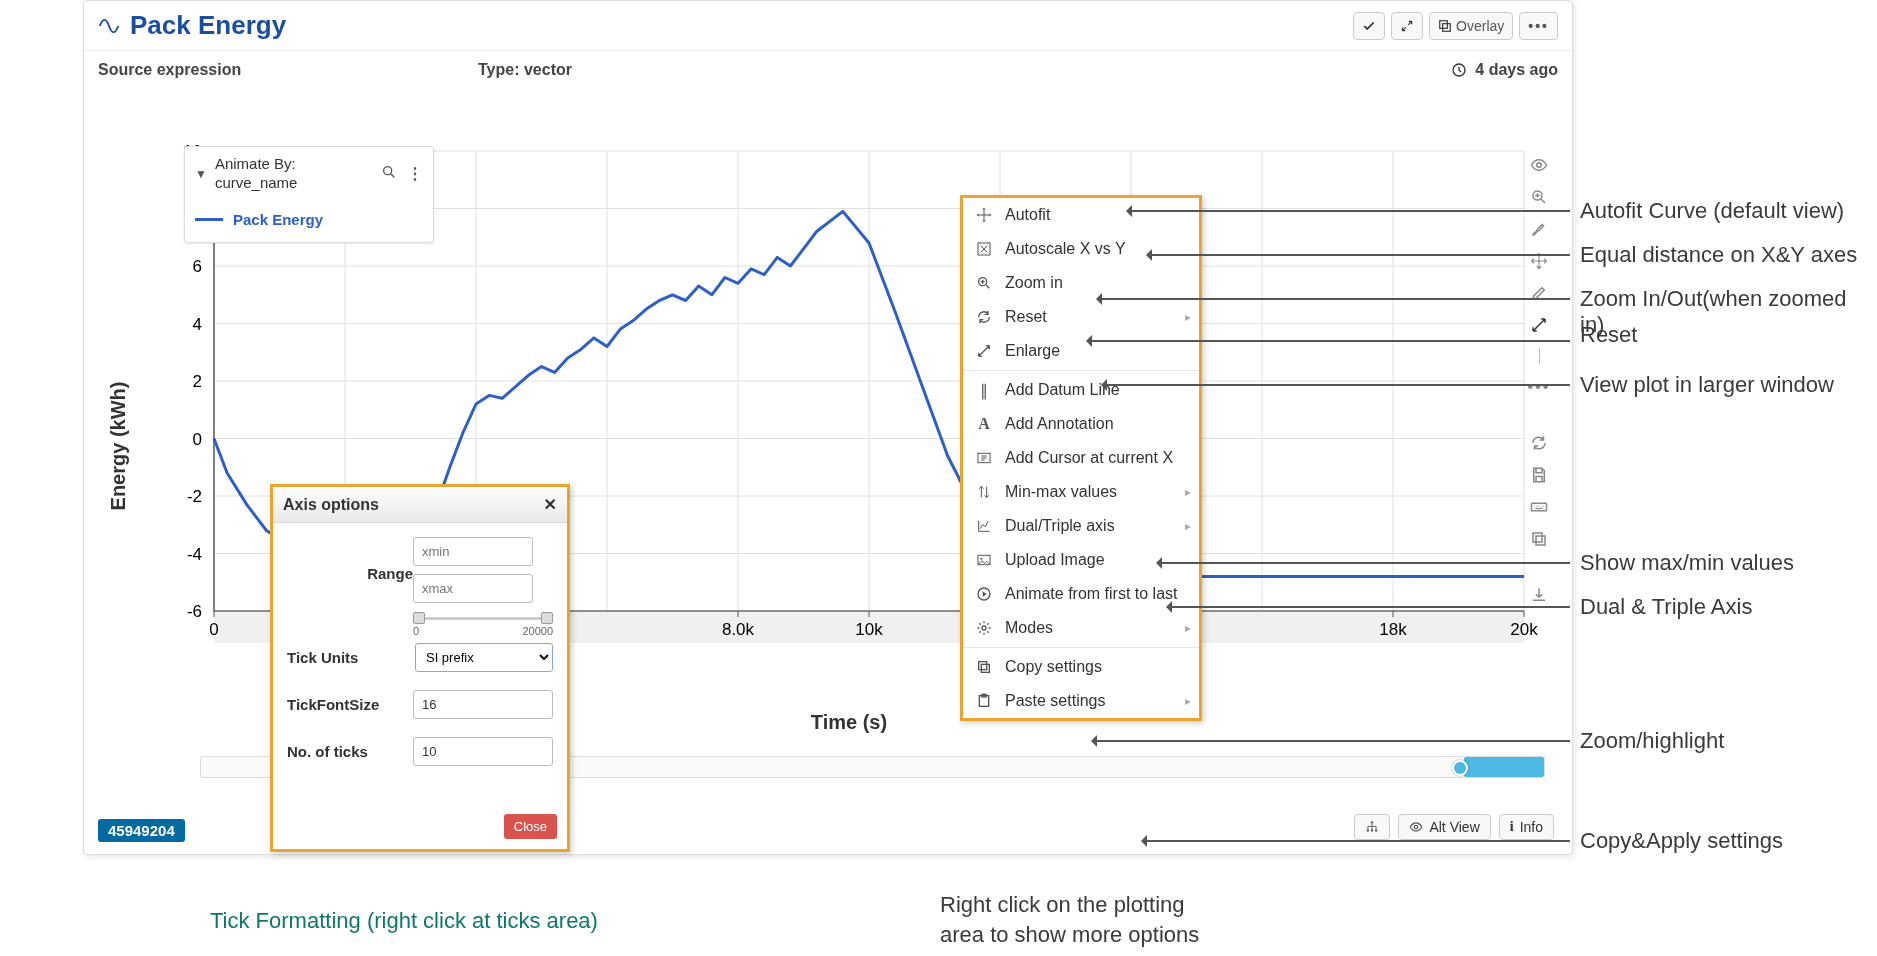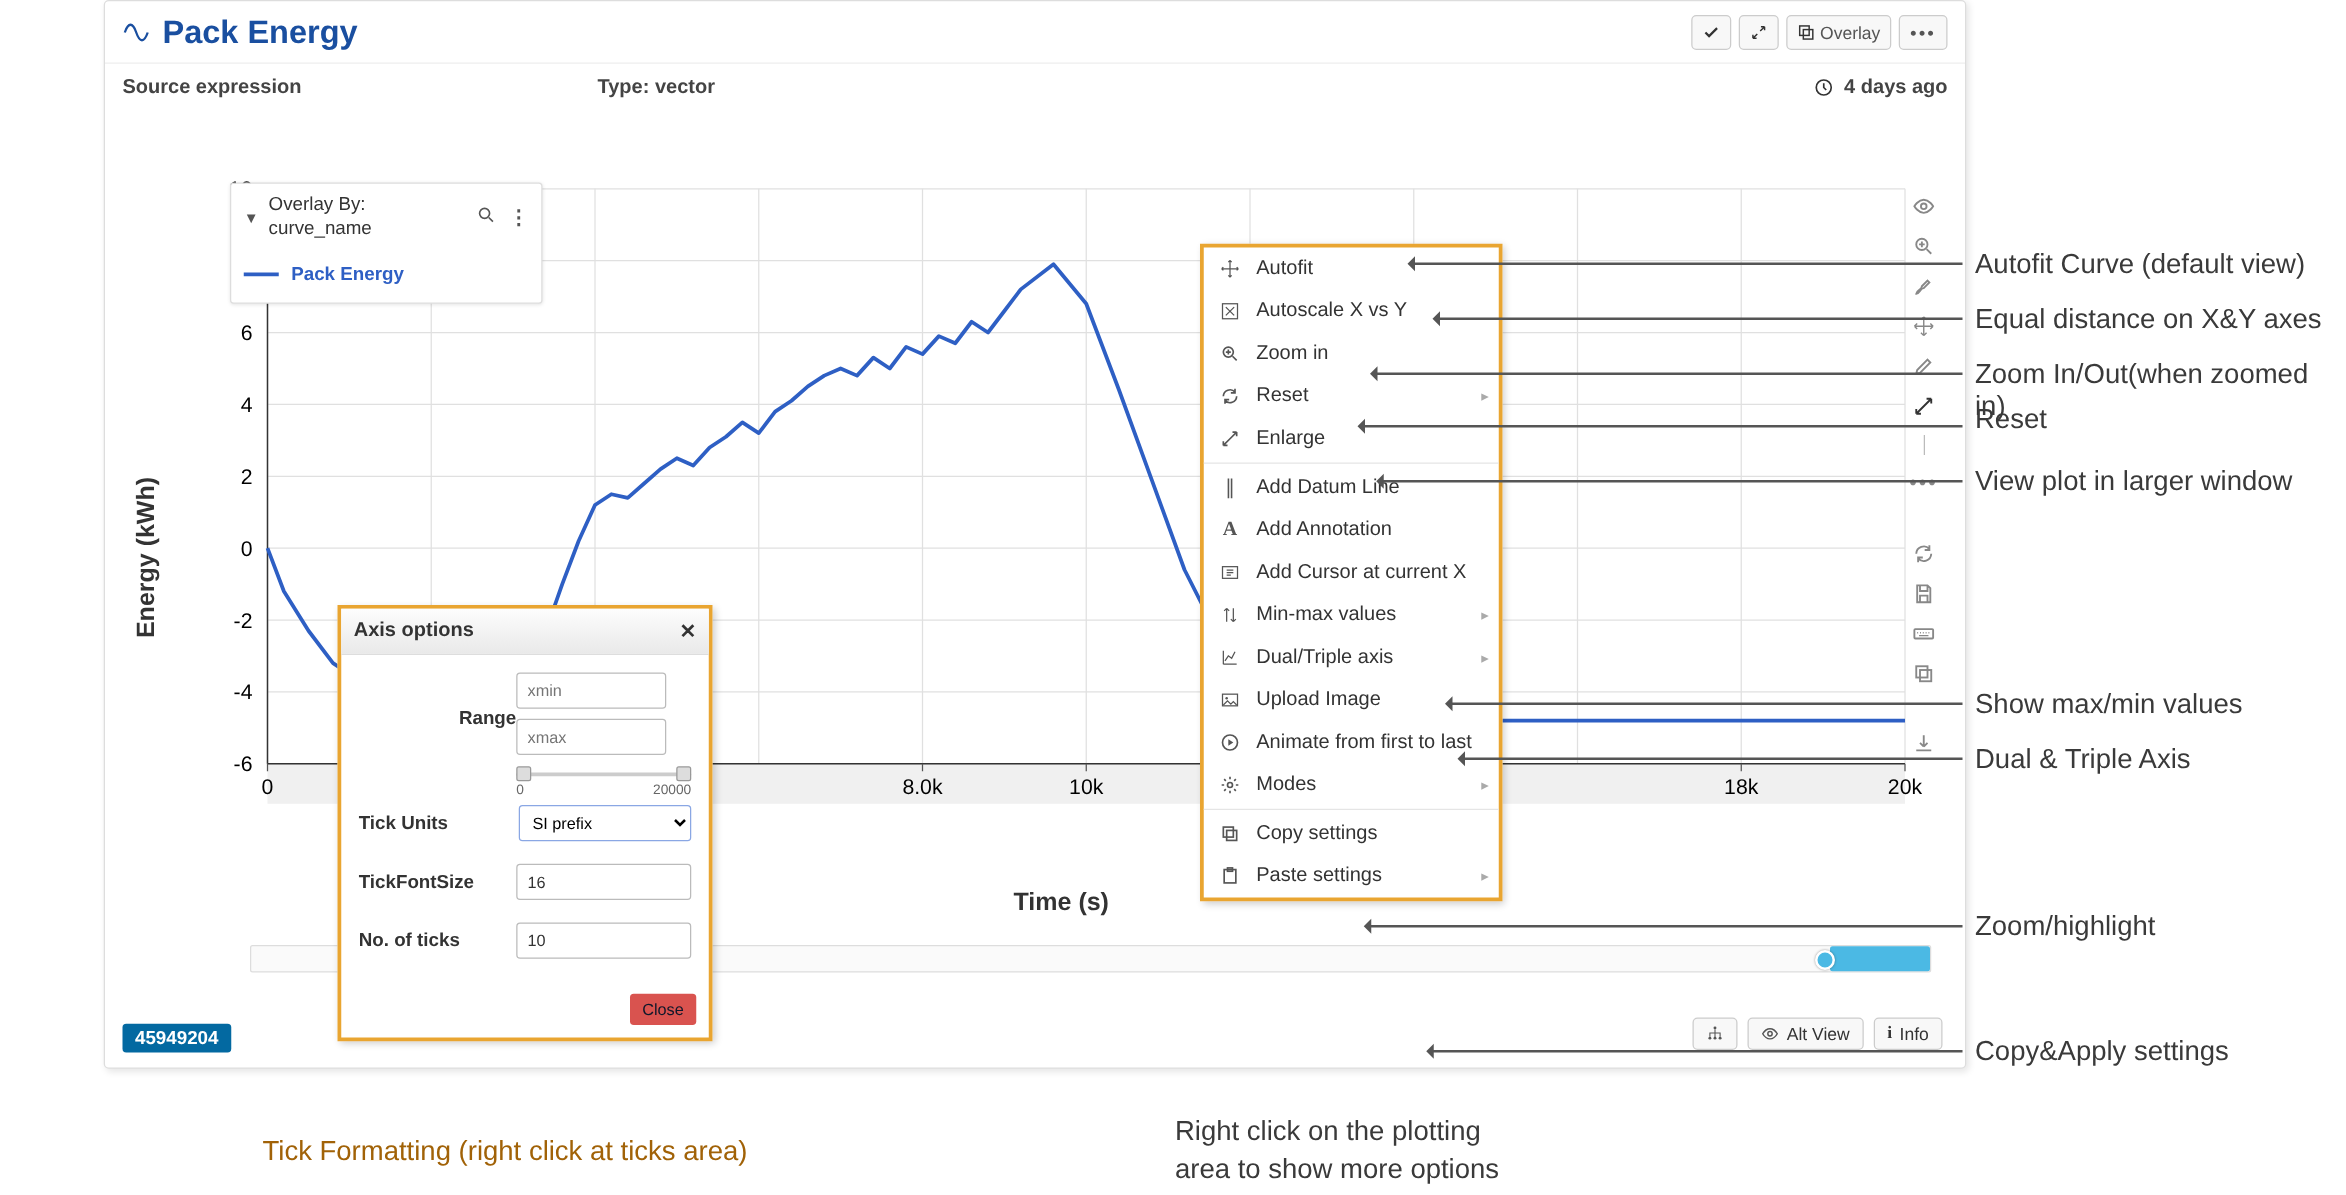--- a/index.html
+++ b/index.html
@@ -57,21 +57,21 @@
   .seg button.active{background:#e6e6e6;font-weight:600;}
   .seg button + button{border-left:1px solid #bbb;}
   .txt{width:120px;border:1px solid #bbb;border-radius:3px;padding:6px 8px;font-size:13px;color:#777;}
   .txt.full{width:140px;color:#333;}
   .range-col{display:flex;flex-direction:column;gap:8px;}
   .slider{position:relative;width:140px;height:14px;}
   .slider .track{position:absolute;top:6px;left:0;right:0;height:3px;background:#ccc;border-radius:2px;}
   .slider .knob{position:absolute;top:1px;width:12px;height:12px;background:#ddd;border:1px solid #999;border-radius:2px;}
   .slider .lab{position:absolute;top:14px;font-size:11px;color:#666;}
   .sel{width:140px;border:1px solid #8aa7e4;border-radius:3px;padding:5px 6px;font-size:13px;background:#fff;}
-  .close-btn{background:#d9534f;color:#0f172a;border:none;border-radius:3px;padding:5px 10px;font-size:13px;float:right;margin:0 10px 10px 0;cursor:pointer;}
+  .close-btn{background:#d9534f;color:#ffffff;border:none;border-radius:3px;padding:5px 10px;font-size:13px;float:right;margin:20px 10px 10px 0;cursor:pointer;}
 
   
   .ctx{position:absolute; left:960px; top:195px; width:242px; border:3px solid #e9a531; background:#fff; box-shadow:2px 2px 6px rgba(0,0,0,.2);}
   .ctx .mi{display:flex;align-items:center;gap:12px;padding:8px 12px;font-size:16px;color:#333;cursor:pointer; position:relative;}
   .ctx .sep-row{height:1px;background:#e5e5e5;margin:2px 0;}
   .ctx .arrow-r{position:absolute;right:8px;color:#aaa;font-size:12px;}
   .mi-ico{width:18px;height:18px;flex:none;color:#555;display:flex;align-items:center;justify-content:center;}
 
   
   .anno{position:absolute; font-size:22px; color:#3a3a3a;}
@@ -84,21 +84,21 @@
   .footer-right{position:absolute;right:18px;bottom:14px;display:flex;gap:8px;}
   .f-btn{border:1px solid #ccc;border-radius:4px;background:#f8f8f8;padding:4px 10px;display:flex;gap:6px;align-items:center;font-size:14px;cursor:pointer;}
   .f-icon{width:14px;height:14px;}
 
   
   .scrub-outer{position:absolute;left:116px;top:755px;width:1345px;height:22px;background:#fafafa;border:1px solid #ddd;border-radius:2px;}
   .scrub-view{position:absolute;right:0;top:0;height:100%;width:80px;background:#4bb9e4;border-radius:2px;}
   .scrub-handle{position:absolute;left:-12px;top:3px;width:16px;height:16px;border-radius:50%;background:#4bb9e4;border:2px solid #fff;box-shadow:0 0 2px rgba(0,0,0,.4);}
 
   
-  .cap1{position:absolute;left:210px;top:908px;font-size:22px;color:#a16207;}
+  .cap1{position:absolute;left:210px;top:908px;font-size:22px;color:#0f766e;}
   .cap2{position:absolute;left:940px;top:890px;font-size:22px;color:#3a3a3a;width:330px;line-height:1.35;}
 
 </style>
 </head>
 <body>
 
 <div class="stage">
 
   <div class="panel">
 
@@ -194,21 +194,21 @@
           <text class="tick" x="1249" y="494" text-anchor="middle" font-size="17">18k</text>
           <line x1="1380" x2="1380" y1="470" y2="476" stroke="#555"></line>
           <text class="tick" x="1380" y="494" text-anchor="middle" font-size="17">20k</text>
           <path class="series" d="M70.0 297.5 L83.1 332.0 L102.8 363.6 L122.4 389.5 L148.6 406.8 L174.8 409.6 L201.0 406.8 L227.2 398.1 L253.4 383.8 L279.6 360.8 L292.7 363.6 L305.8 326.3 L318.9 291.8 L332.0 263.0 L345.1 254.4 L358.2 257.3 L371.3 245.8 L384.4 234.3 L397.5 225.6 L410.6 231.4 L423.7 217.0 L436.8 208.4 L449.9 196.9 L463.0 205.5 L476.1 188.3 L489.2 179.6 L502.3 168.1 L515.4 159.5 L528.5 153.8 L541.6 159.5 L554.7 145.1 L567.8 153.8 L580.9 136.5 L594.0 142.3 L607.1 127.9 L620.2 133.6 L633.3 116.4 L646.4 125.0 L659.5 107.8 L672.6 90.5 L698.8 70.4 L725.0 102.0 L751.2 171.0 L777.4 242.9 L803.6 314.8 L856.0 418.3 L895.3 435.5 L921.5 435.5 L1380.0 435.5" stroke="#2e5fc4"></path>
         </svg>
       <div class="x-label">Time (s)</div>
 
       <div class="legend">
         <div class="legend-top">
           <span class="caret">▼</span>
-          <div class="legend-title"><span>Overlay By:</span><br><span>curve_name</span></div>
+          <div class="legend-title"><span>Animate By:</span><br><span>curve_name</span></div>
           <div class="legend-icons">
             <svg width="16" height="16" viewBox="0 0 24 24">
                 <circle cx="10" cy="10" r="6" fill="none" stroke="#555" stroke-width="2"></circle>
                 <path d="M15 15l5 5" stroke="#555" stroke-width="2"></path>
               </svg>
             <span style="font-weight:900;">⋮</span>
           </div>
         </div>
         <div class="legend-entry">
           <div class="swatch"></div>

